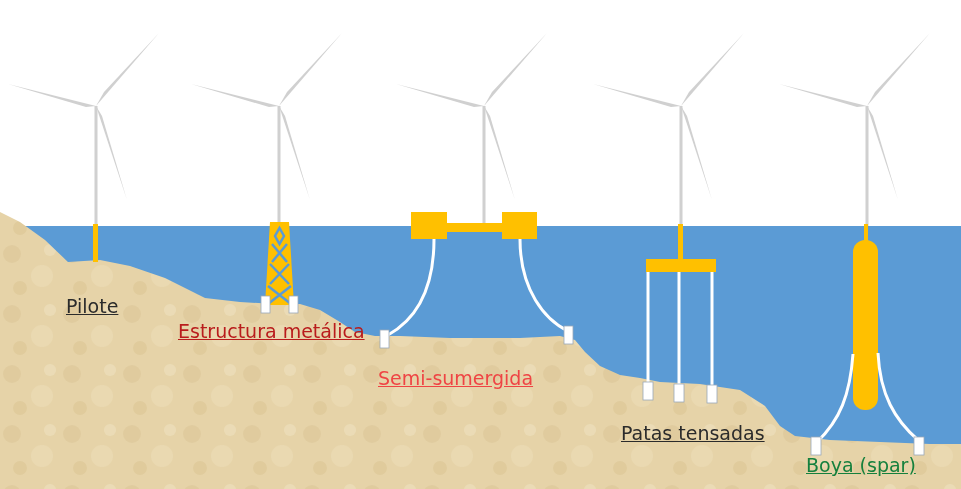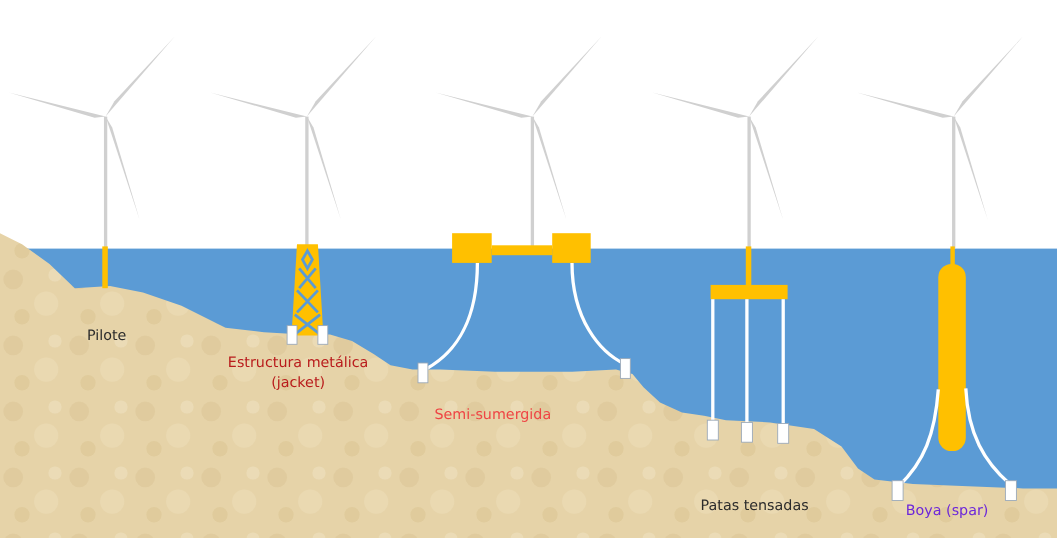--- a/index.html
+++ b/index.html
@@ -1,18 +1,18 @@
 <!DOCTYPE html>
 <html><head>
 <meta charset="utf-8">
 <style>
   html, body { margin: 0; padding: 0; background: #ffffff; }
   body { width: 961px; height: 489px; overflow: hidden; position: relative; font-family: "Liberation Sans", sans-serif; }
   #scene { position: absolute; left: 0; top: 0; }
-  .label { position: absolute; font-family: "DejaVu Sans", sans-serif; font-size: 13px; color: #2b2b2b; text-align: center; line-height: 18px; white-space: nowrap; }
+  .label { position: absolute; font-family: "DejaVu Sans", sans-serif; font-size: 19px; color: #2b2b2b; text-align: left; line-height: 18px; white-space: nowrap; text-decoration: underline; }
 </style>
 </head>
 <body>
 
 <svg id="scene" width="961" height="489" viewBox="0 0 961 489">
   <defs>
     <pattern id="sandTex" patternUnits="userSpaceOnUse" width="60" height="60">
       <rect width="60" height="60" fill="#e6d3a8"></rect>
       <circle cx="12" cy="14" r="9" fill="#dcc697" opacity="0.6"></circle>
       <circle cx="42" cy="36" r="11" fill="#ecdcb6" opacity="0.7"></circle>
@@ -103,23 +103,22 @@
     <rect class="anchor" x="811" y="437" width="10" height="18" fill="#ffffff" stroke="#9aa8b8" stroke-width="0.8"></rect>
     <rect class="anchor" x="914" y="437" width="10" height="18" fill="#ffffff" stroke="#9aa8b8" stroke-width="0.8"></rect>
   </g>
 </svg>
 
 <div class="label" style="left: 66px; top: 297px; width: 62px; color: rgb(43, 43, 43);">
   <span>Pilote</span>
 </div>
 <div class="label" style="left: 178px; top: 322px; width: 186px; color: #b91c1c;">
   <div>Estructura metálica</div>
-  <div>(jacket)</div>
 </div>
 <div class="label" style="left: 378px; top: 369px; width: 140px; color: #ef4444;">
   <span>Semi-sumergida</span>
 </div>
-<div class="label" style="left: 621px; top: 424px; width: 130px; color: rgb(43, 43, 43); margin-top: 28px;">
+<div class="label" style="left: 621px; top: 424px; width: 130px; color: rgb(43, 43, 43);">
   <div>Patas tensadas</div>
 </div>
-<div class="label" style="left: 806px; top: 456px; width: 110px; color: #6d28d9;">
+<div class="label" style="left: 806px; top: 456px; width: 110px; color: #15803d;">
   <span>Boya (spar)</span>
 </div>
 
 </body></html>

